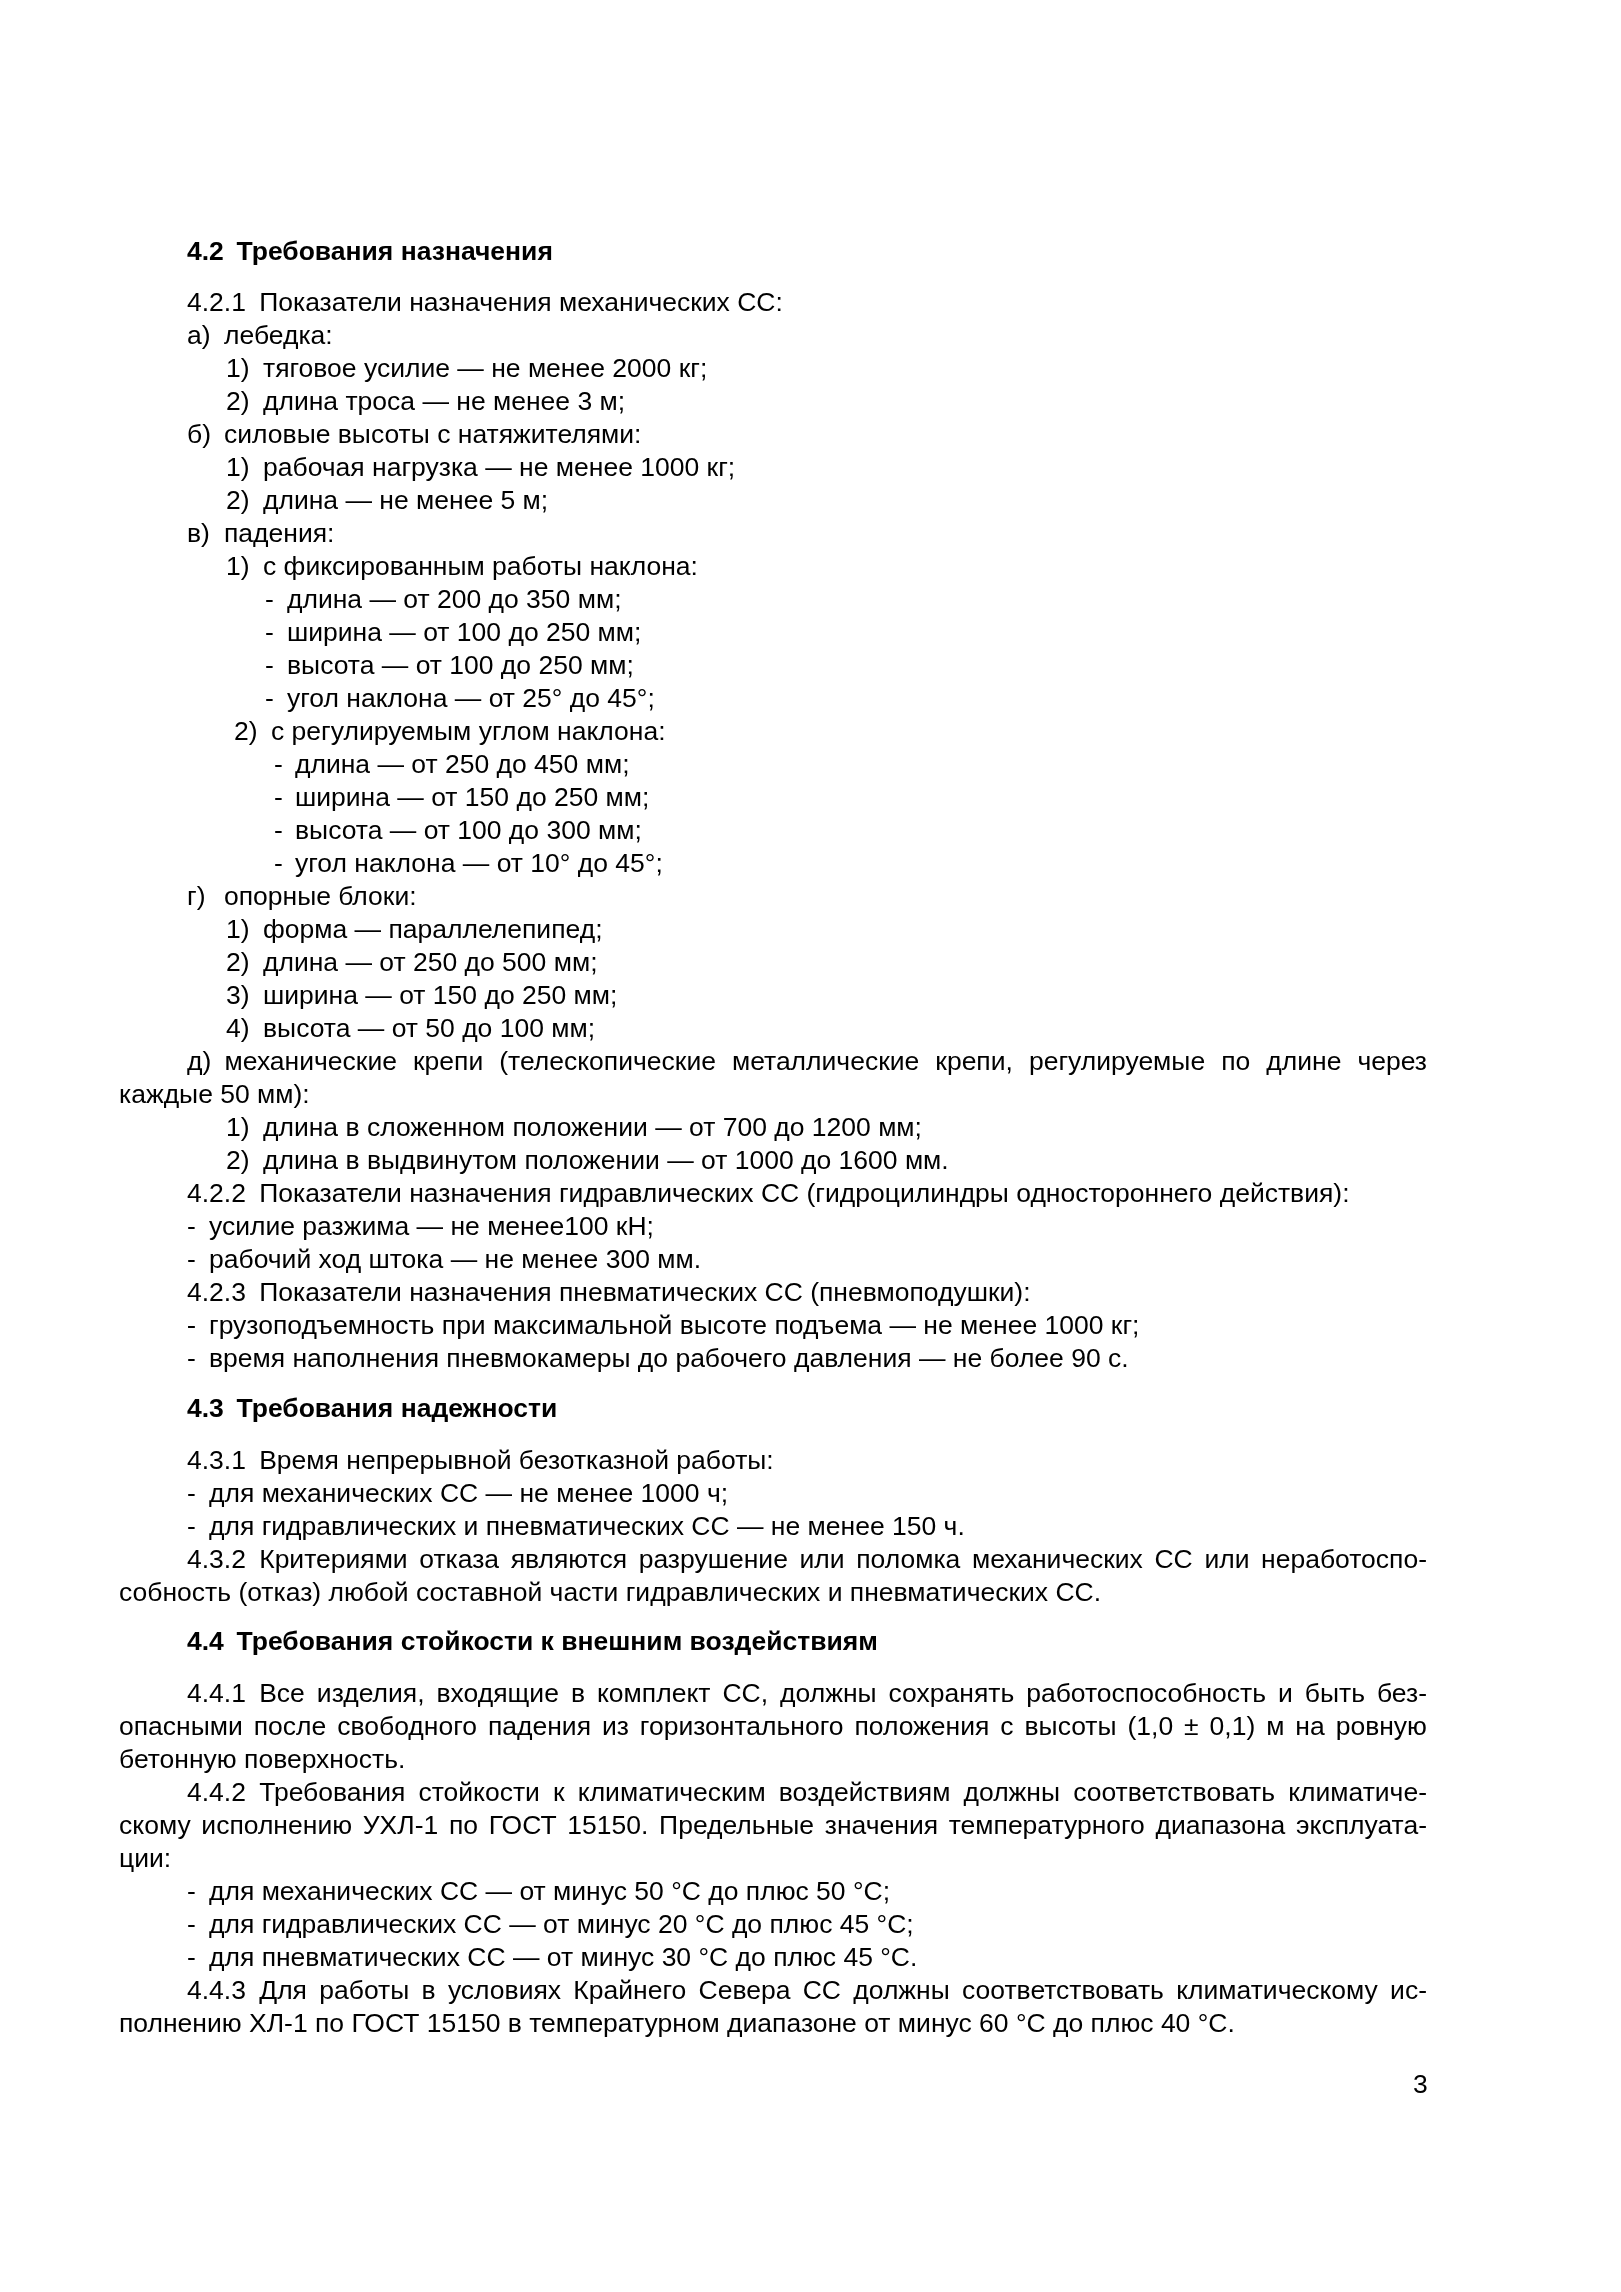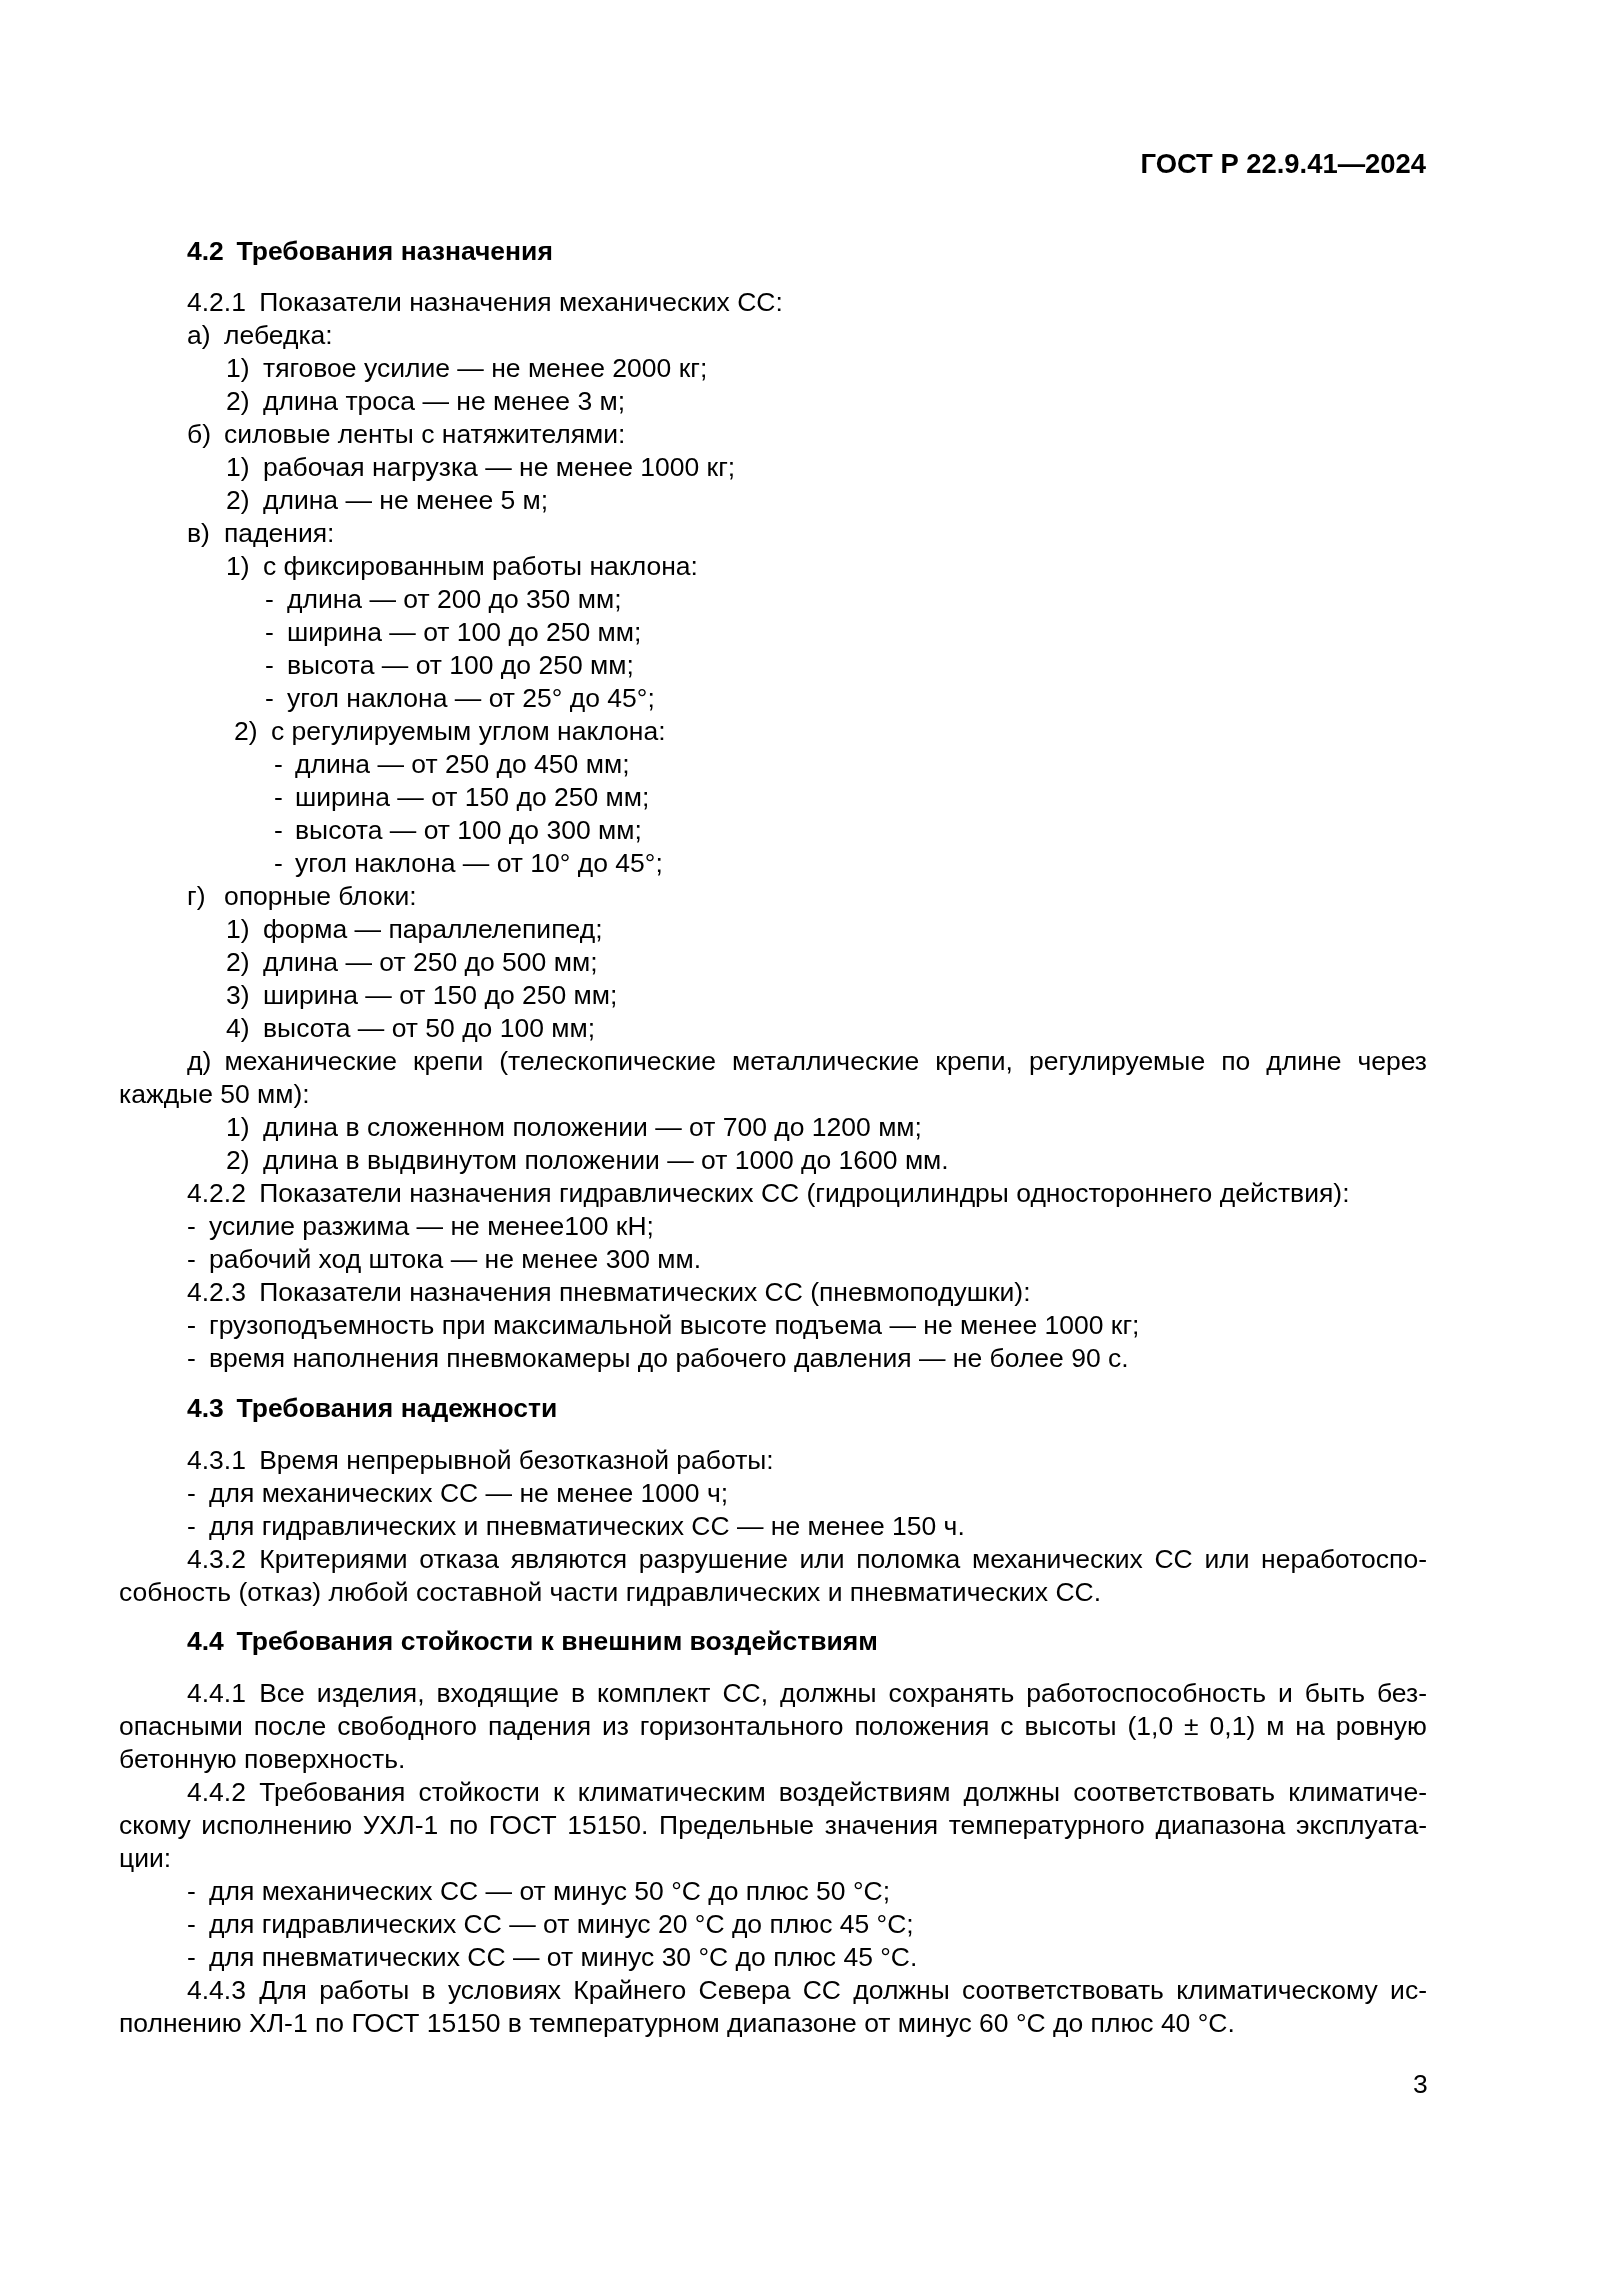--- a/index.html
+++ b/index.html
@@ -64,29 +64,28 @@
     top: 2068px;
     left: 1413px;
     font-size: 26.5px;
     line-height: 33px;
   }
 </style>
 </head>
 <body>
 
 <div class="sheet">
-  <div class="doc-header">ГОСТ Р 22.9.41—2024</div>
 
   <div class="doc-body">
       <div class="h2"><span class="h2num">4.2</span><span>Требования назначения</span></div>
       <div class="para">4.2.1 Показатели назначения механических СС:</div>
       <div class="item letter"><span class="marker">а)</span><span>лебедка:</span></div>
       <div class="item num"><span class="marker">1)</span><span>тяговое усилие — не менее 2000 кг;</span></div>
       <div class="item num"><span class="marker">2)</span><span>длина троса — не менее 3 м;</span></div>
-      <div class="item letter"><span class="marker">б)</span><span>силовые ленты с натяжителями:</span></div>
+      <div class="item letter"><span class="marker">б)</span><span>силовые высоты с натяжителями:</span></div>
       <div class="item num"><span class="marker">1)</span><span>рабочая нагрузка — не менее 1000 кг;</span></div>
       <div class="item num"><span class="marker">2)</span><span>длина — не менее 5 м;</span></div>
       <div class="item letter"><span class="marker">в)</span><span>падения:</span></div>
       <div class="item num"><span class="marker">1)</span><span>с фиксированным работы наклона:</span></div>
       <div class="item dash"><span class="marker">-</span><span>длина — от 200 до 350 мм;</span></div>
       <div class="item dash"><span class="marker">-</span><span>ширина — от 100 до 250 мм;</span></div>
       <div class="item dash"><span class="marker">-</span><span>высота — от 100 до 250 мм;</span></div>
       <div class="item dash"><span class="marker">-</span><span>угол наклона — от 25° до 45°;</span></div>
       <div class="item num-b"><span class="marker">2)</span><span>с регулируемым углом наклона:</span></div>
       <div class="item dash-b"><span class="marker">-</span><span>длина — от 250 до 450 мм;</span></div>

